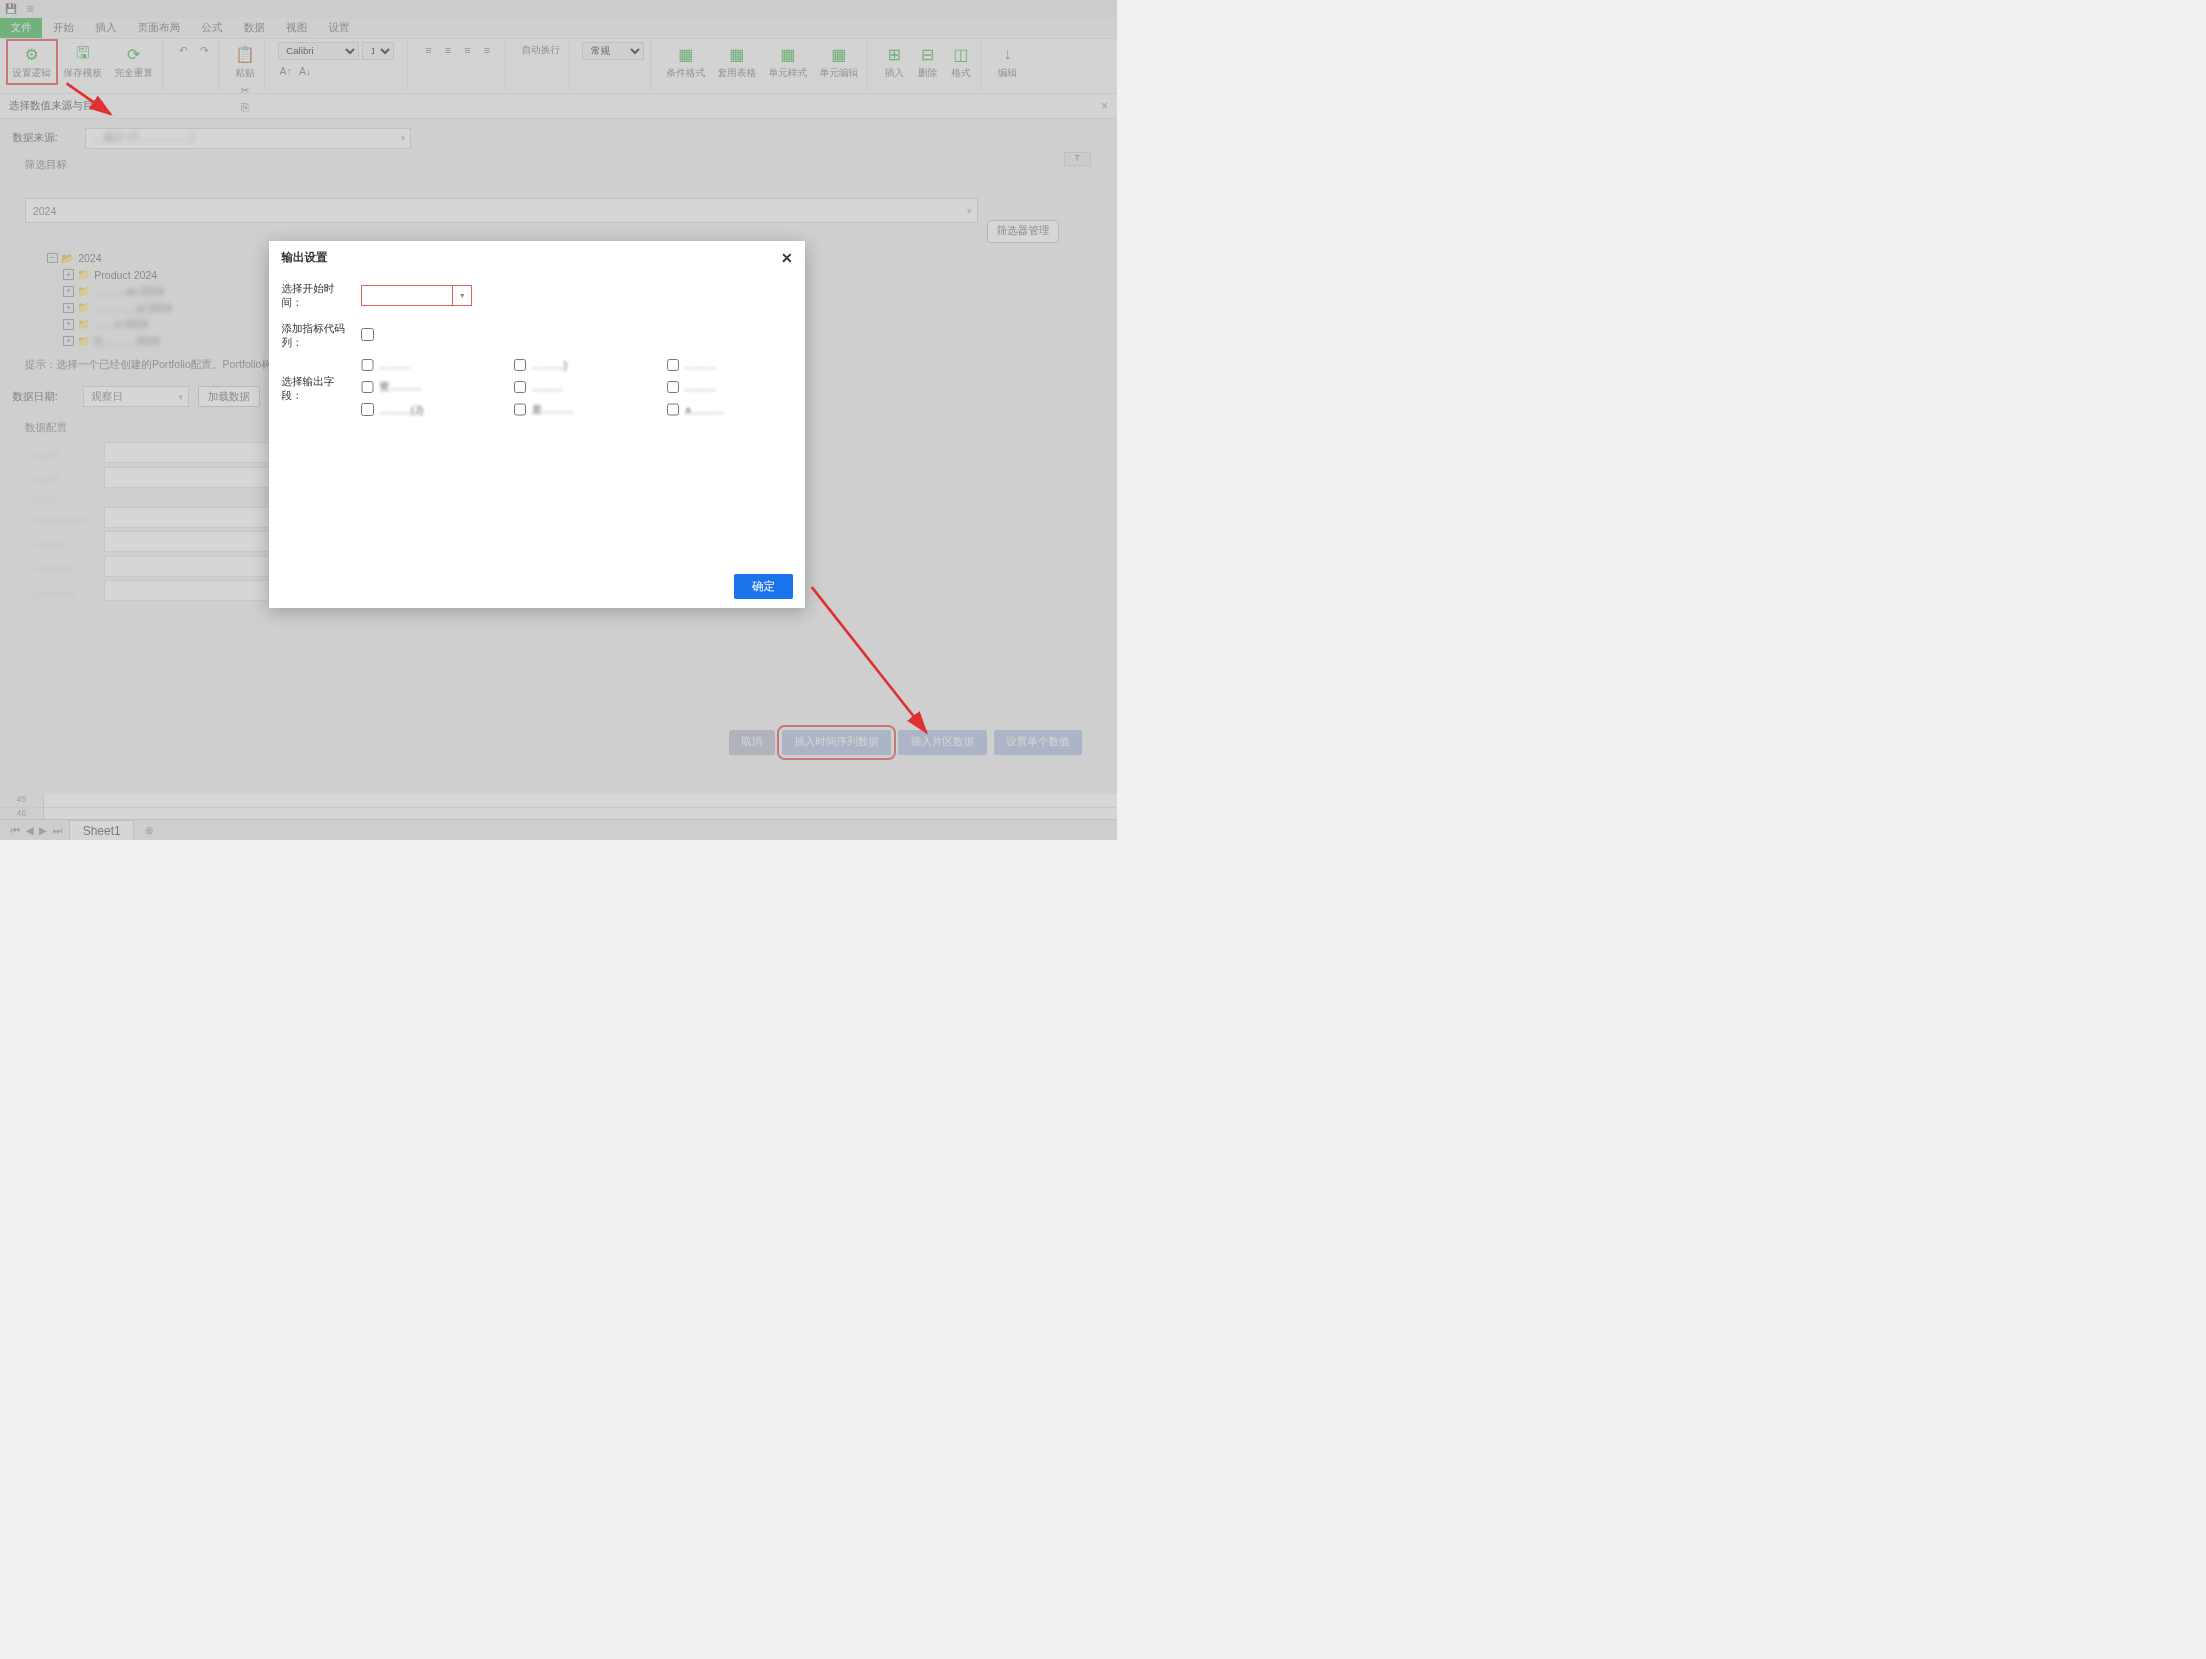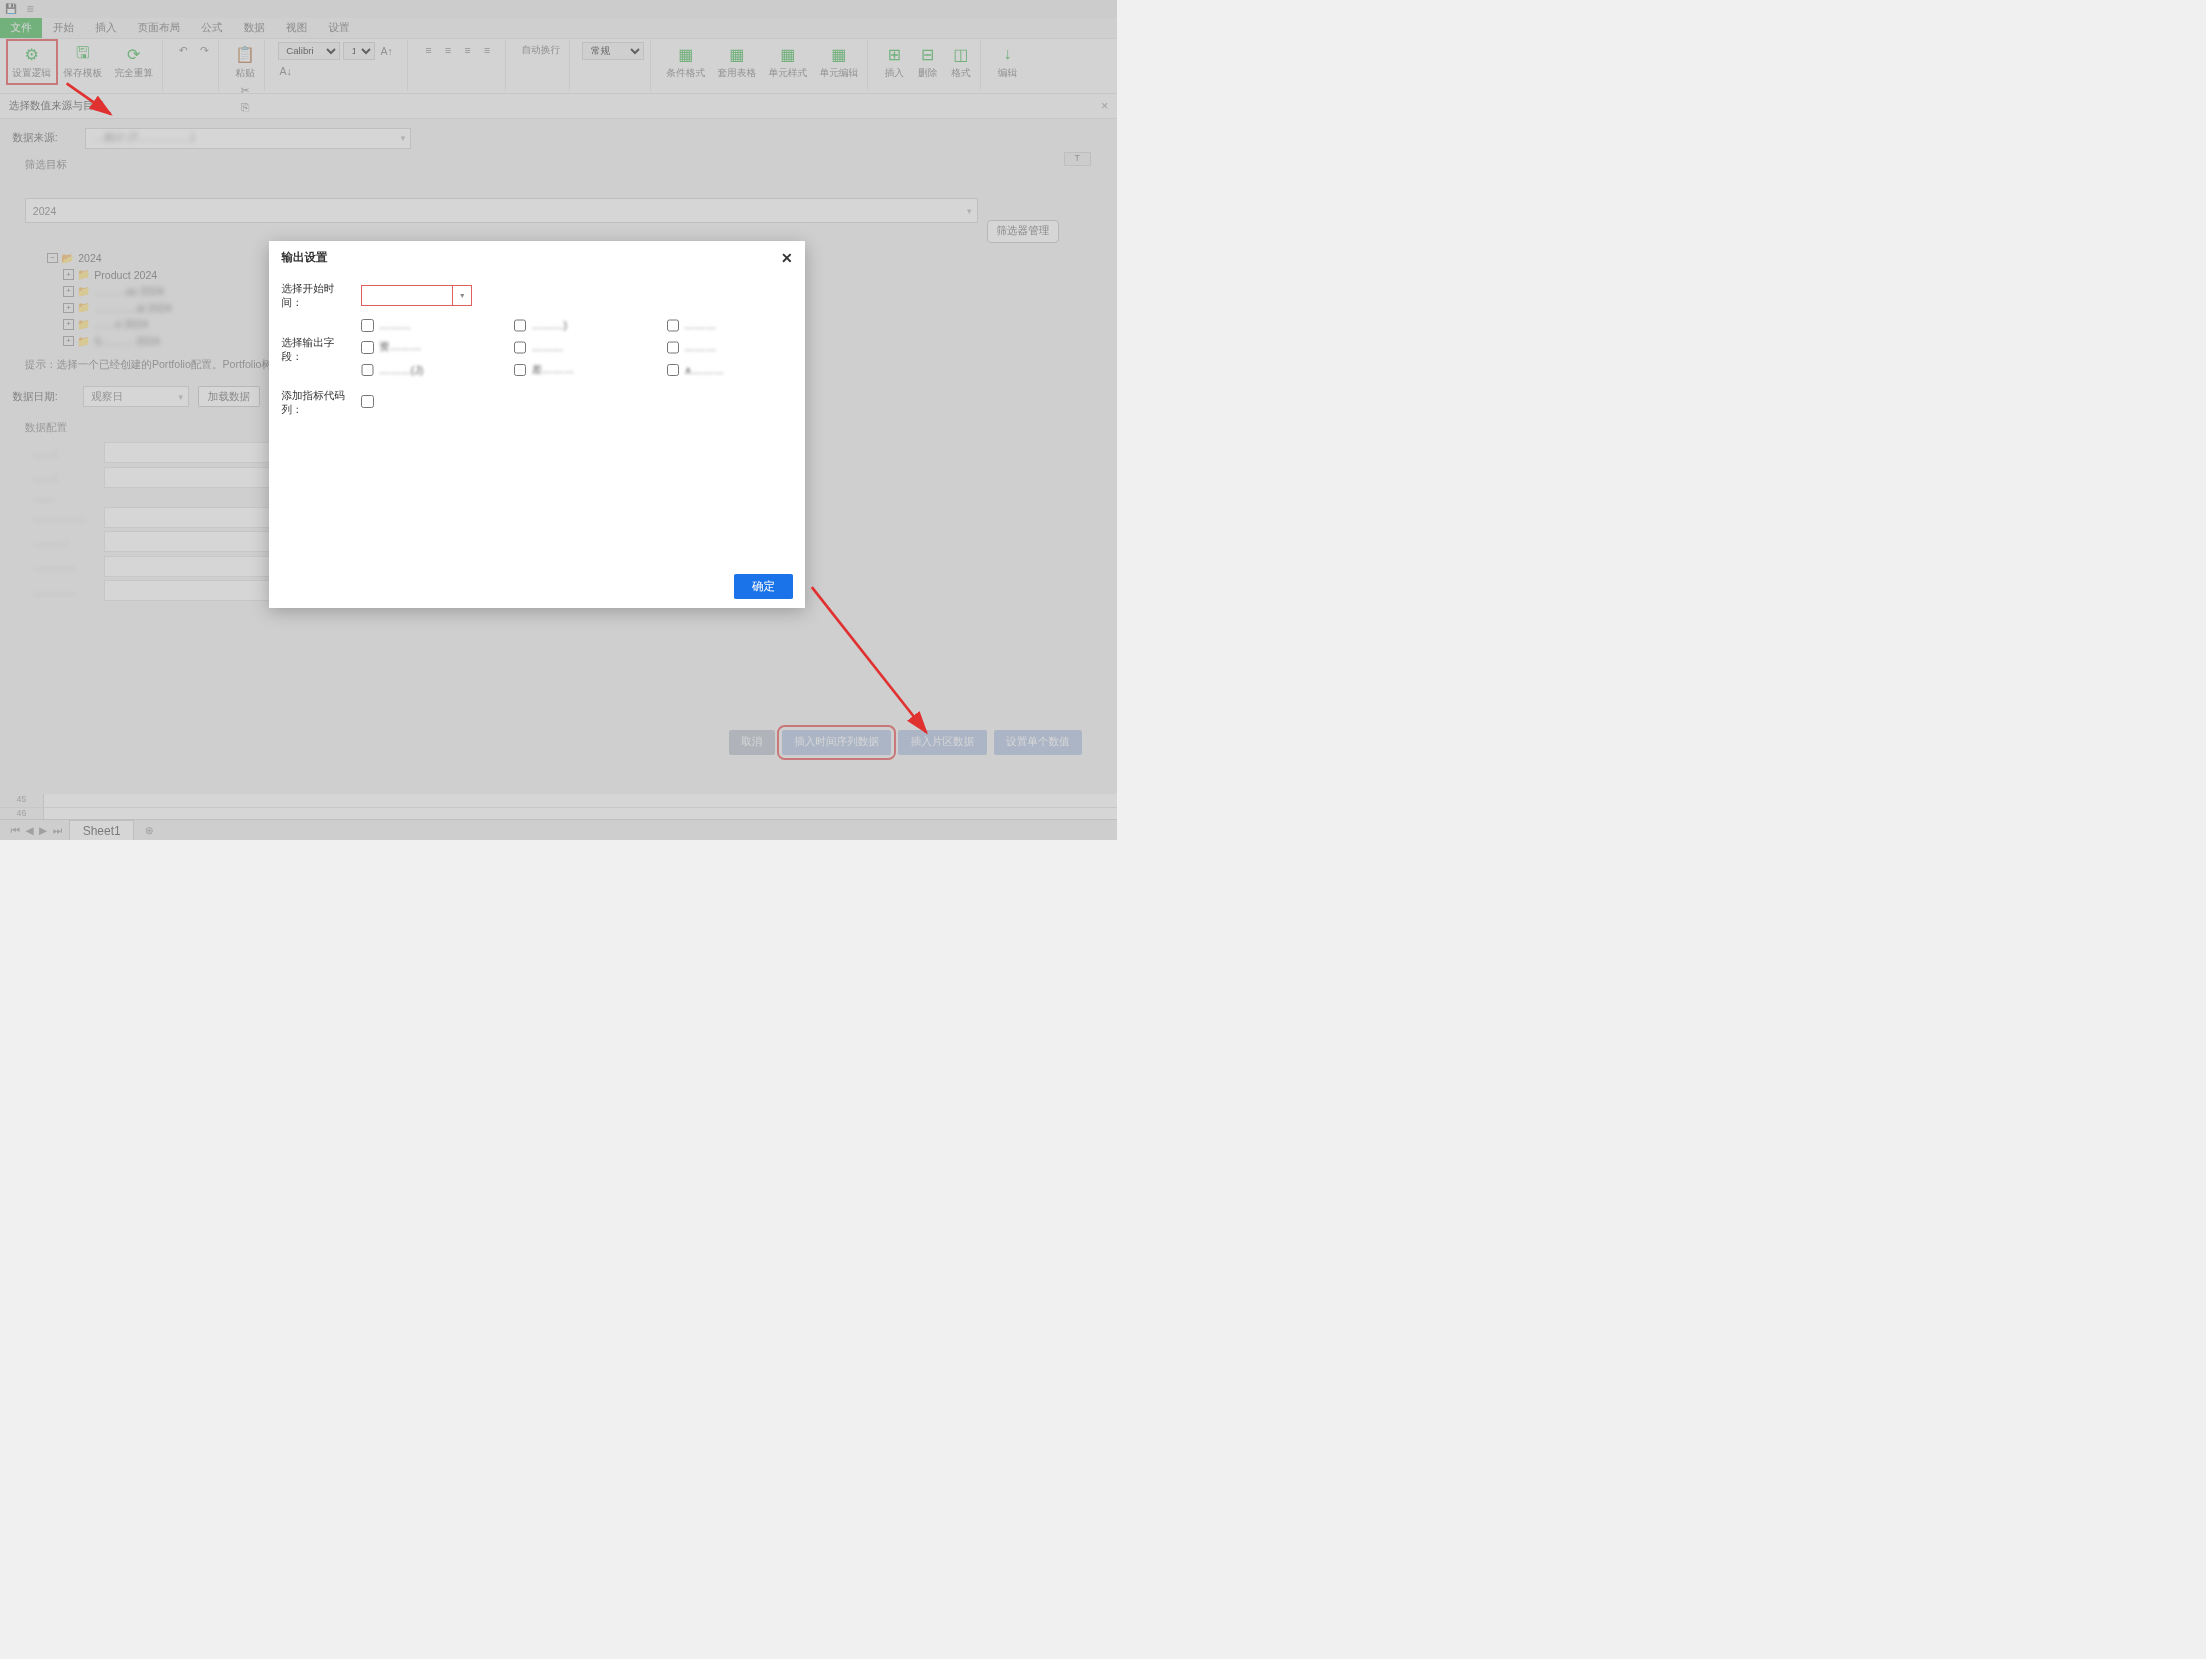--- a/index.html
+++ b/index.html
@@ -155,21 +155,21 @@
       <span class="ic">📋</span>
       <span class="lb">粘贴</span>
     </div>
     <div style="display:flex;flex-direction:column;gap:1.8px;">
       <span class="rg-mini">✂</span>
       <span class="rg-mini">⎘</span>
     </div>
   </div>
   <div class="rgroup">
     <div class="rg-inline">
-      <select class="rg-sel" style="width:62px"><option>Calibri</option></select>
+      <select class="rg-sel" style="width:81px"><option>Calibri</option></select>
       <select class="rg-sel" style="width:32px"><option>11</option></select>
       <span class="rg-mini">A↑</span>
       <span class="rg-mini">A↓</span>
     </div>
   </div>
   <div class="rgroup">
     <div class="rg-inline" style="width:79px">
       <span class="rg-mini">≡</span>
       <span class="rg-mini">≡</span>
       <span class="rg-mini">≡</span>
@@ -392,20 +392,24 @@
     <span class="close">✕</span>
   </div>
   <div class="modal-body">
     <div class="mrow">
       <span class="mlabel">选择开始时间：</span>
       <div class="msel">
         <span class="ar">▾</span>
       </div>
     </div>
     <div class="mrow">
+      <span class="mlabel">添加指标代码列：</span>
+      <input type="checkbox" style="">
+    </div>
+    <div class="mrow">
       <span class="mlabel">选择输出字段：</span>
       <div class="fields">
         <label class="fld">
             <input type="checkbox" style="">
             <span>………</span>
           </label>
         <label class="fld">
             <input type="checkbox" style="">
             <span>………)</span>
           </label>
@@ -431,24 +435,20 @@
           </label>
         <label class="fld">
             <input type="checkbox" style="">
             <span>差………</span>
           </label>
         <label class="fld">
             <input type="checkbox" style="">
             <span>∧………</span>
           </label>
       </div>
-    </div>
-    <div class="mrow">
-      <span class="mlabel">添加指标代码列：</span>
-      <input type="checkbox" style="">
     </div>
   </div>
   <div class="modal-foot">
     <div class="ok-btn">确定</div>
   </div>
 </div>
 
 <svg class="arrow-svg" style="left:62px;top:79px" width="62" height="44" viewBox="0 0 70 50">
   <defs>
       <marker id="ah1" markerWidth="10" markerHeight="10" refX="8" refY="3" orient="auto">

